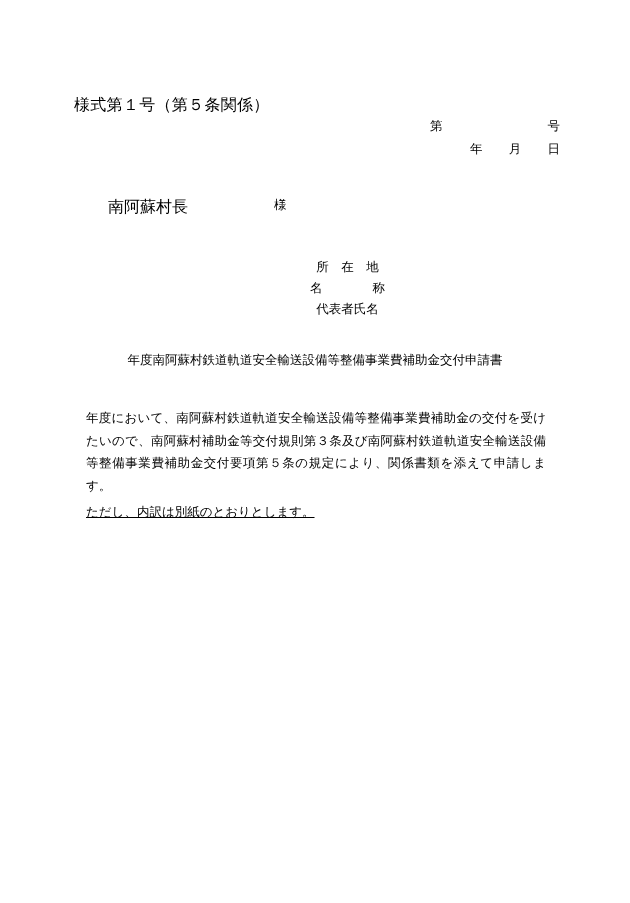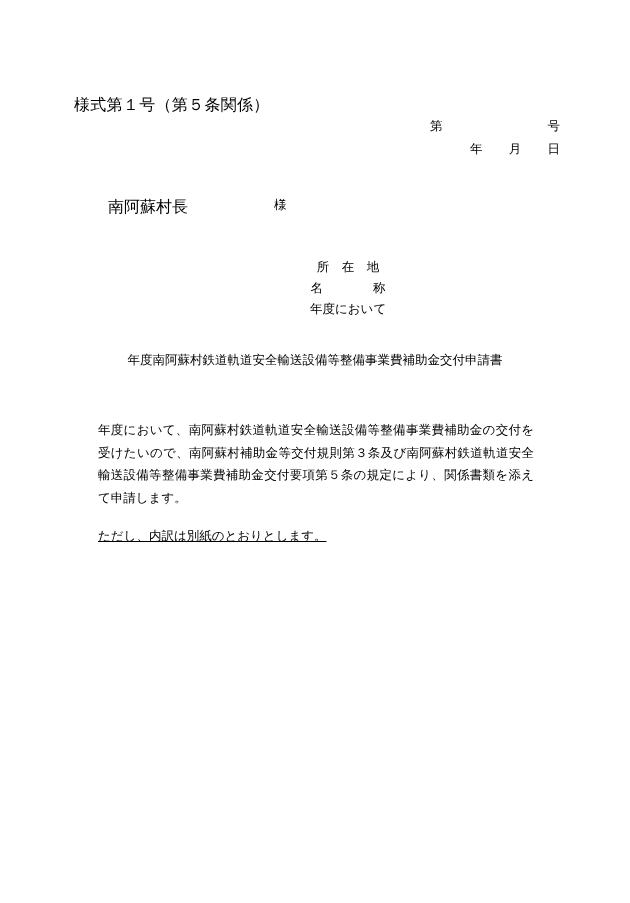--- a/index.html
+++ b/index.html
@@ -92,21 +92,21 @@
   .body-text {
     position: absolute;
     left: 82px;
     top: 403px;
     width: 468px;
     font-size: 12.5px;
     line-height: 22.5px;
     text-align: justify;
   }
   .body-text p {
-    margin: 16px;
+    margin: 4px;
     text-indent: 0;
   }
   .p1 { text-indent: 42px; }
   .p2 { text-indent: 14px; text-decoration: underline; }
 </style>
 </head>
 <body>
 
 <div class="page">
 
@@ -122,21 +122,21 @@
     <span>月</span>
     <span>日</span>
   </div>
 
   <div class="addressee">南阿蘇村長</div>
   <div class="addressee-suffix">様</div>
 
   <div class="applicant">
     <div class="row">所　在　地</div>
     <div class="row">名　　　　称</div>
-    <div class="row">年度において</div>
+    <div class="row">代表者氏名</div>
   </div>
 
   <div class="doc-title">年度南阿蘇村鉄道軌道安全輸送設備等整備事業費補助金交付申請書</div>
 
   <div class="body-text">
     <p class="p1">年度において、南阿蘇村鉄道軌道安全輸送設備等整備事業費補助金の交付を受けたいので、南阿蘇村補助金等交付規則第３条及び南阿蘇村鉄道軌道安全輸送設備等整備事業費補助金交付要項第５条の規定により、関係書類を添えて申請します。</p>
     <p class="p2">ただし、内訳は別紙のとおりとします。</p>
   </div>
 
 </div>

